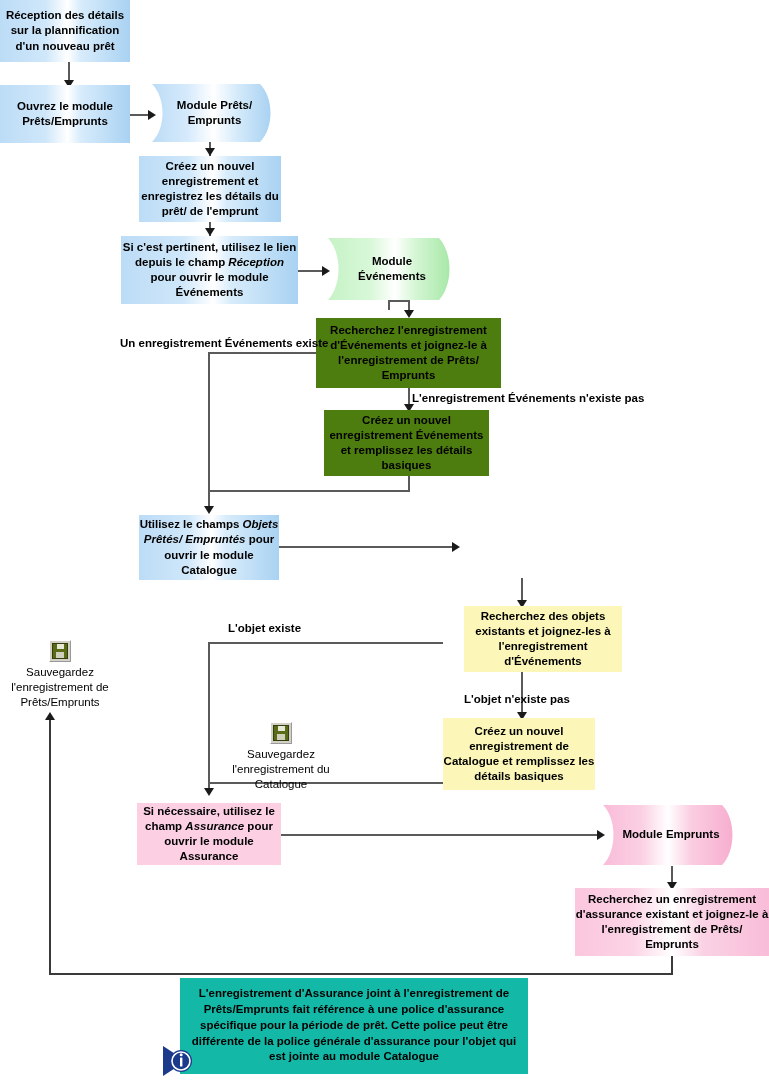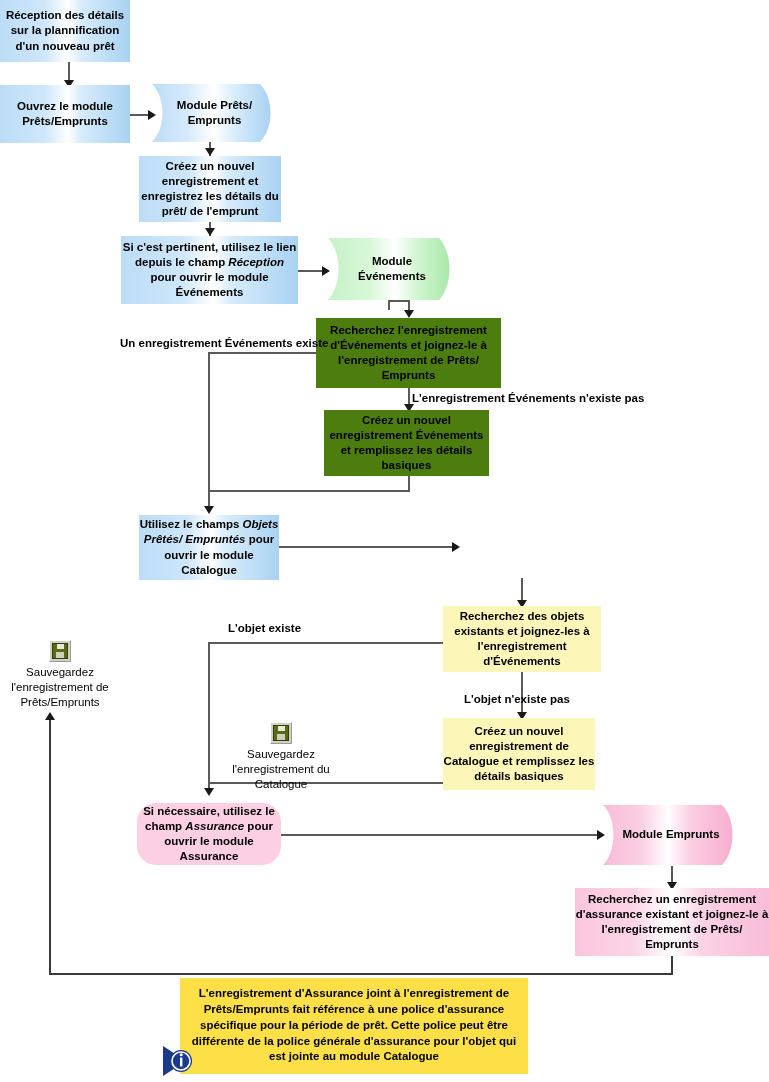--- a/index.html
+++ b/index.html
@@ -36,21 +36,20 @@
     background: linear-gradient(to right, #bcdcf6 0%, #cfe7fa 35%, #ffffff 52%, #d8ecfb 62%, #a9d2f2 100%);
   }
   .green-box {
     background: #4d7c0f;
   }
   .yellow-box {
     background: #fcf7b8;
   }
   .pink-box {
     background: #fccfe3;
-    border-radius: 19px;
   }
   .pink-box-grad {
     background: linear-gradient(to right, #fbc6de 0%, #fcd4e5 30%, #ffffff 50%, #fad2e4 66%, #f9bcd9 100%);
   }
   
   .module {
     position: absolute;
     z-index: 3;
   }
   .module svg {
@@ -153,21 +152,21 @@
   .save-icon .floppy:after {
     content: "";
     position: absolute;
     bottom: 0; left: 18%;
     width: 64%; height: 40%;
     background: #cfcfbc;
   }
   
   .note {
     position: absolute;
-    background: #fde047;
+    background: #14b8a6;
     font-size: 11.5px;
     font-weight: bold;
     line-height: 1.38;
     text-align: center;
     color: #000;
     padding: 8px 10px;
     box-sizing: border-box;
     z-index: 3;
   }
   .info-icon {
@@ -281,21 +280,21 @@
 
   <div class="node green-box" style="left:316px; top:318px; width:185px; height:70px;">Recherchez l'enregistrement d'Événements et joignez-le à l'enregistrement de Prêts/ Emprunts</div>
 
   <div class="node blue-box" style="left:139px; top:515px; width:140px; height:65px;">
     <span><span>Utilisez le champs </span><span class="ital">Objets Prêtés/ Empruntés</span><span> pour ouvrir le module Catalogue</span></span>
   </div>
 
   <div class="node green-box" style="left:324px; top:410px; width:165px; height:66px;">Créez un nouvel enregistrement Événements et remplissez les détails basiques</div>
 
 
-  <div class="node yellow-box" style="left:443px; top:606px; width:158px; height:66px;">Recherchez des objets existants et joignez-les à l'enregistrement d'Événements</div>
+  <div class="node yellow-box" style="left:464px; top:606px; width:158px; height:66px;">Recherchez des objets existants et joignez-les à l'enregistrement d'Événements</div>
 
   <div class="node yellow-box" style="left:443px; top:718px; width:152px; height:72px;">Créez un nouvel enregistrement de Catalogue et remplissez les détails basiques</div>
 
   <div class="node pink-box" style="left:137px; top:803px; width:144px; height:62px;">
     <span><span>Si nécessaire, utilisez le champ </span><span class="ital">Assurance</span><span> pour ouvrir le module Assurance</span></span>
   </div>
 
   <div class="module" style="left:603px; top:805px; width:136px; height:60px;">
     <svg viewBox="0 0 136 60" preserveAspectRatio="none">
       <defs>

